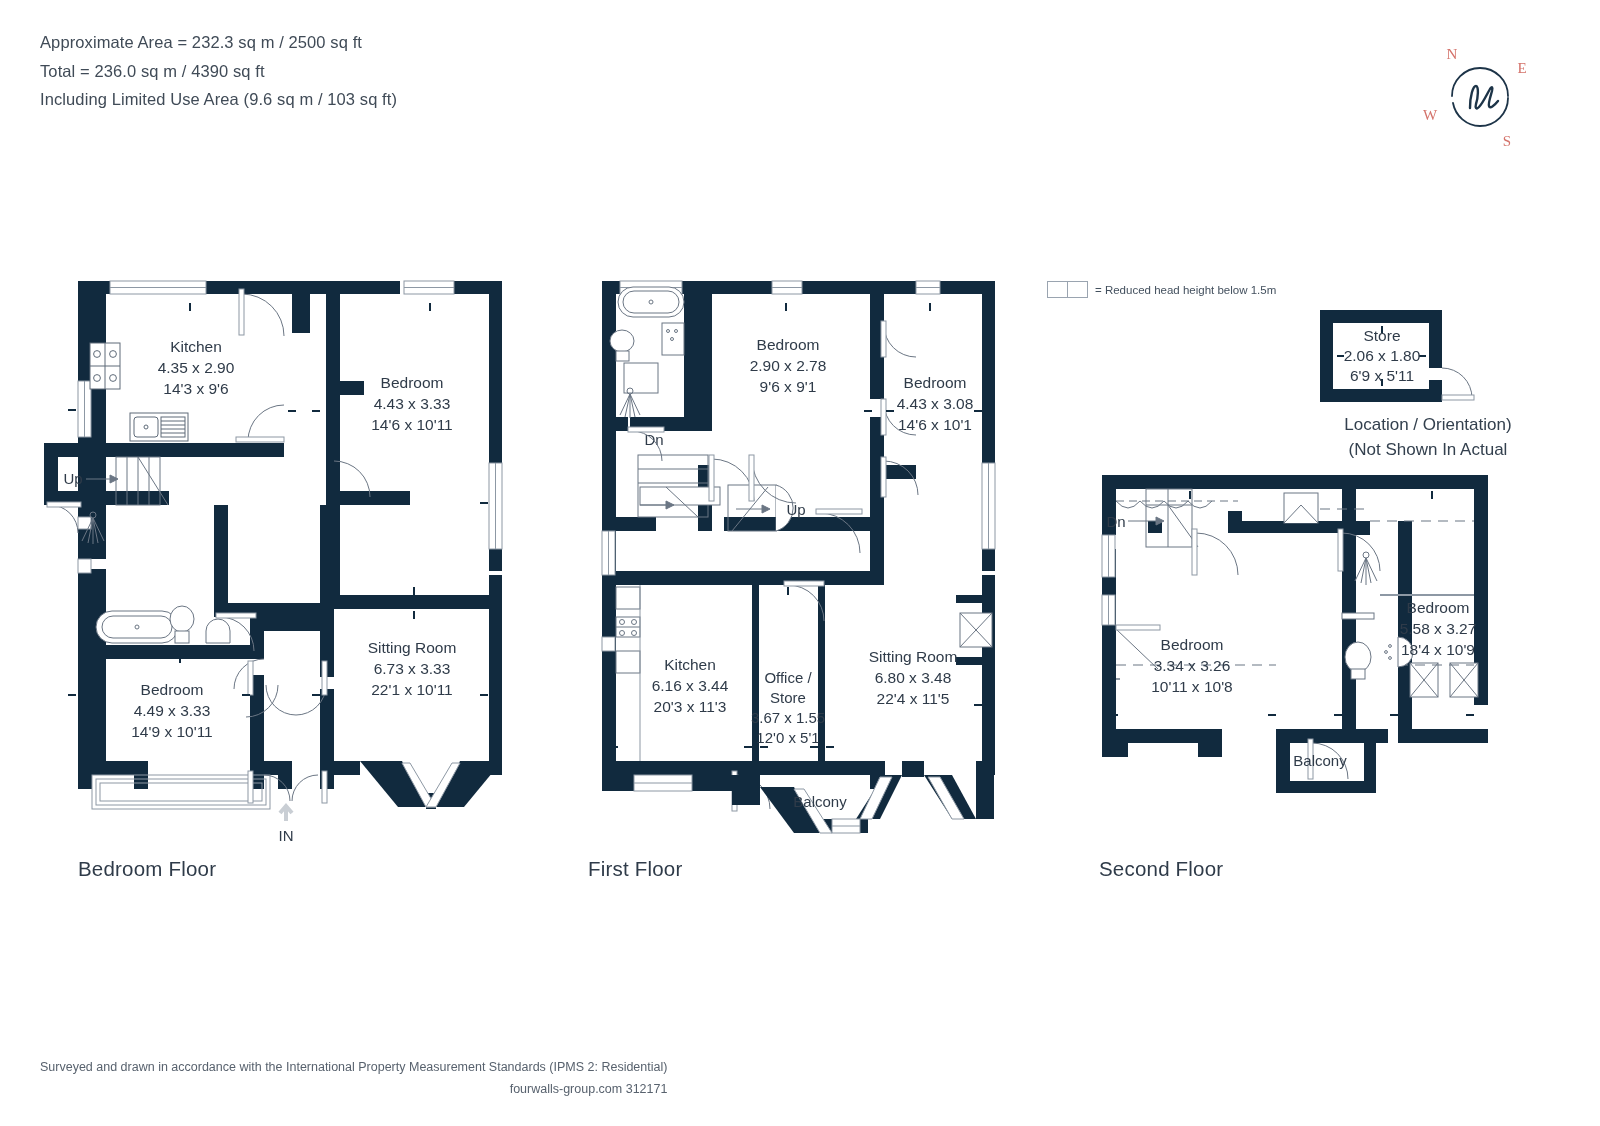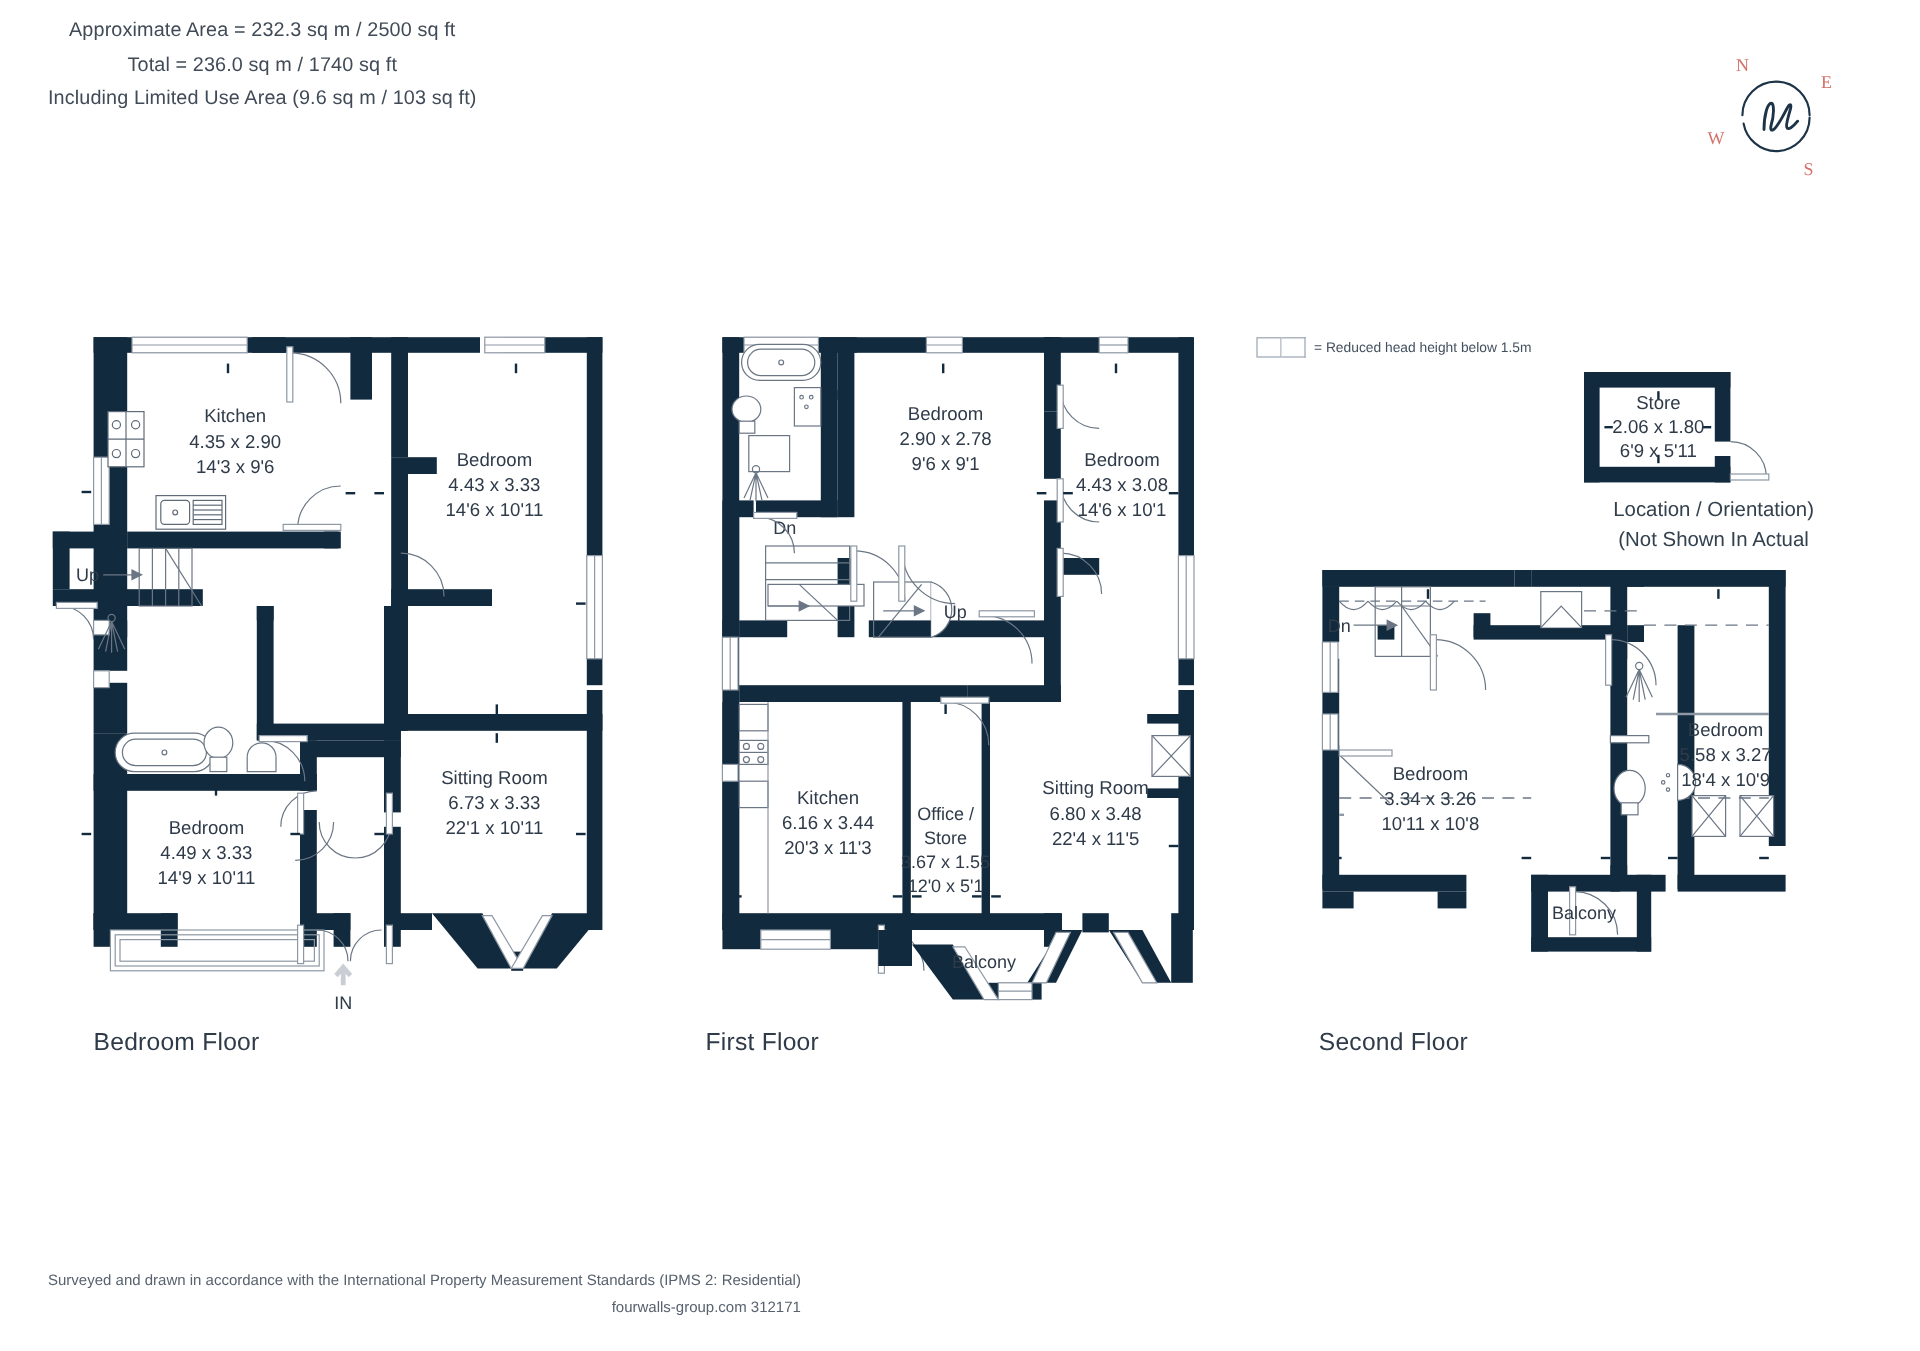--- a/index.html
+++ b/index.html
@@ -4,21 +4,21 @@
 <style>
   html,body{margin:0;padding:0;}
   body{
     width:1600px;height:1126px;
     background:#ffffff;
     font-family:"Liberation Sans", sans-serif;
     color:#3c4858;
     position:relative;
     overflow:hidden;
   }
-  .areas{position:absolute;left:40px;top:11px;text-align:center;}
+  .areas{position:absolute;left:40px;top:28px;}
   .areas div{font-size:16.5px;line-height:28.5px;color:#404b57;letter-spacing:.1px;white-space:nowrap;}
 
   .compass{position:absolute;left:1418px;top:46px;width:110px;height:105px;}
 
   .plan{position:absolute;}
   #ground{left:30px;top:265px;}
   #first{left:580px;top:265px;}
   #second{left:1080px;top:265px;}
   #storeplan{left:1290px;top:300px;}
 
@@ -46,21 +46,21 @@
   svg{display:block;overflow:visible;}
   .rl{font-family:"Liberation Sans", sans-serif;fill:#2f3b49;font-size:15.5px;text-anchor:middle;}
   .rl.sm{font-size:15px;}
   .st{font-family:"Liberation Sans", sans-serif;fill:#2f3b49;font-size:15px;text-anchor:middle;}
 </style>
 </head>
 <body>
 
 <div class="areas">
   <div>Approximate Area = 232.3 sq m / 2500 sq ft</div>
-  <div>Total = 236.0 sq m / 1740 sq ft</div>
+  <div>Total = 236.0 sq m / 4390 sq ft</div>
   <div>Including Limited Use Area (9.6 sq m / 103 sq ft)</div>
 </div>
 
 <div class="compass">
   <svg width="110" height="105" viewBox="0 0 110 105">
     <path d="M34 50 A28 28 0 0 1 62 22 A28 28 0 0 1 90 50" fill="none" stroke="#1d3448" stroke-width="1.8" stroke-linecap="round"></path>
     <path d="M90 52 A28 28 0 0 1 62 80 A28 28 0 0 1 35 57" fill="none" stroke="#1d3448" stroke-width="1.8" stroke-linecap="round"></path>
     <path d="M52 62 C52 50 55 40 58 40 C61 40 60 52 58 58 C57 62 58 64 61 61 C65 57 69 48 72 43 C74 40 75 41 74 45 C72 52 70 58 71 60 C72 63 76 60 80 55" fill="none" stroke="#1d3448" stroke-width="2.4" stroke-linecap="round" stroke-linejoin="round"></path>
     <text x="34" y="13" style="font-family:'Liberation Serif',serif;fill:#d4726a;font-size:15px;text-anchor:middle;">N</text>
     <text x="104" y="27" style="font-family:'Liberation Serif',serif;fill:#d4726a;font-size:15px;text-anchor:middle;">E</text>

